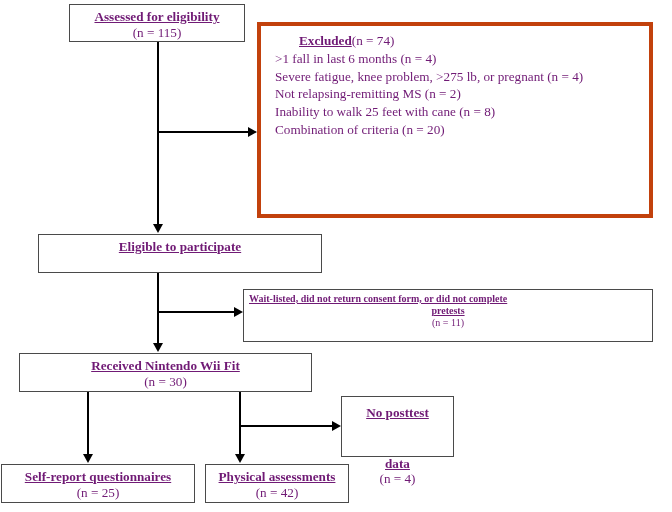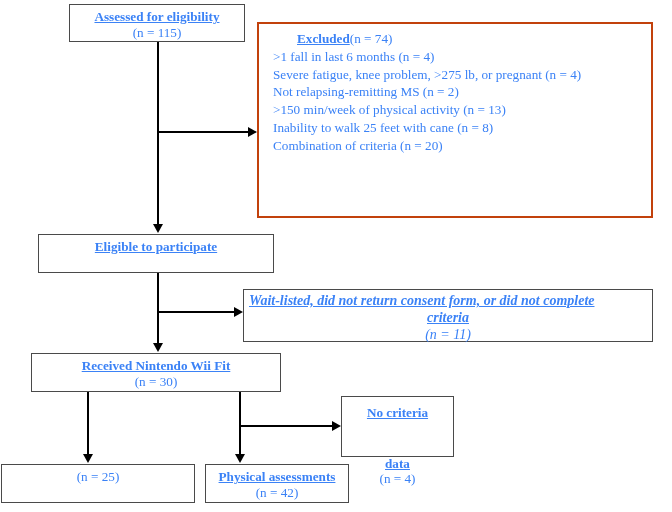--- a/index.html
+++ b/index.html
@@ -6,21 +6,21 @@
     margin: 0;
     padding: 0;
     background: #ffffff;
   }
   #flowchart {
     position: relative;
     width: 672px;
     height: 512px;
     background: #ffffff;
     font-family: "Liberation Serif", "DejaVu Serif", serif;
-    color: #3b82f6;
+    color: #701a75;
     overflow: hidden;
   }
   .node {
     position: absolute;
     box-sizing: border-box;
     border: 1px solid #4a4a4a;
     background: #ffffff;
     text-align: center;
     line-height: 1.18;
     font-size: 13.2px;
@@ -33,21 +33,21 @@
   .node .nn {
     display: block;
   }
   .node.pad {
     padding: 4px 6px 4px 6px;
   }
   
   .listbox {
     position: absolute;
     box-sizing: border-box;
-    border: 2px solid #c2410c;
+    border: 4px solid #c2410c;
     background: #ffffff;
     font-size: 13.2px;
     line-height: 1.345;
     padding: 6px 8px 4px 14px;
     text-align: left;
   }
   .listbox .title-row {
     text-align: left;
     padding-left: 24px;
   }
@@ -57,25 +57,24 @@
   }
   .listbox .li {
     white-space: normal;
   }
   
   .waitbox {
     position: absolute;
     box-sizing: border-box;
     border: 1px solid #4a4a4a;
     background: #ffffff;
-    font-size: 14px;
+    font-size: 10px;
     line-height: 1.2;
     padding: 3px 5px;
     text-align: center;
-    font-style: italic;
   }
   .waitbox .hd {
     font-weight: bold;
     text-decoration: underline;
   }
   .waitbox .l1 { display: block; text-align: left; }
   .waitbox .l2 { display: block; text-align: center; }
   .waitbox .nn { display: block; text-align: center; }
 
   
@@ -116,47 +115,47 @@
     <span class="nn">(n = 115)</span>
   </div>
 
   <div class="listbox" style="left:257px; top:22px; width:396px; height:196px;">
     <div class="title-row">
       <span class="hd">Excluded</span><span>(n = 74)</span>
     </div>
     <div class="li">&gt;1 fall in last 6 months (n = 4)</div>
     <div class="li">Severe fatigue, knee problem, &gt;275 lb, or pregnant (n = 4)</div>
     <div class="li">Not relapsing-remitting MS (n = 2)</div>
-    <div class="li">&gt;150 min/week of physical activity (n = 13)</div>
     <div class="li">Inability to walk 25 feet with cane (n = 8)</div>
     <div class="li">Combination of criteria (n = 20)</div>
   </div>
 
-  <div class="node pad" style="left:38px; top:234px; width:236px; height:39px;">
+  <div class="node pad" style="left:38px; top:234px; width:284px; height:39px;">
     <span class="hd">Eligible to participate</span>
   </div>
 
   <div class="waitbox" style="left:243px; top:289px; width:410px; height:53px;">
     <span class="hd l1">Wait-listed, did not return consent form, or did not complete</span>
-    <span class="hd l2">criteria</span>
+    <span class="hd l2">pretests</span>
     <span class="nn">(n = 11)</span>
   </div>
 
-  <div class="node pad" style="left:31px; top:353px; width:250px; height:39px;">
+  <div class="node pad" style="left:19px; top:353px; width:293px; height:39px;">
     <span class="hd">Received Nintendo Wii Fit</span>
     <span class="nn">(n = 30)</span>
   </div>
 
   <div class="node" style="left:341px; top:396px; width:113px; height:61px; padding:8px 6px;">
-    <span class="hd">No criteria</span>
+    <span class="hd">No posttest</span>
     <span class="hd" style="display:block;margin-top:35px;">data</span>
     <span class="nn">(n = 4)</span>
   </div>
 
   <div class="node pad" style="left:1px; top:464px; width:194px; height:39px;">
+    <span class="hd">Self-report questionnaires</span>
     <span class="nn">(n = 25)</span>
   </div>
 
   <div class="node pad" style="left:205px; top:464px; width:144px; height:39px;">
     <span class="hd">Physical assessments</span>
     <span class="nn">(n = 42)</span>
   </div>
 
   <div class="vline" style="left:157px; top:42px; width:2px; height:184px;"></div>
   <div class="arrow-down" style="left:153px; top:224px;"></div>

